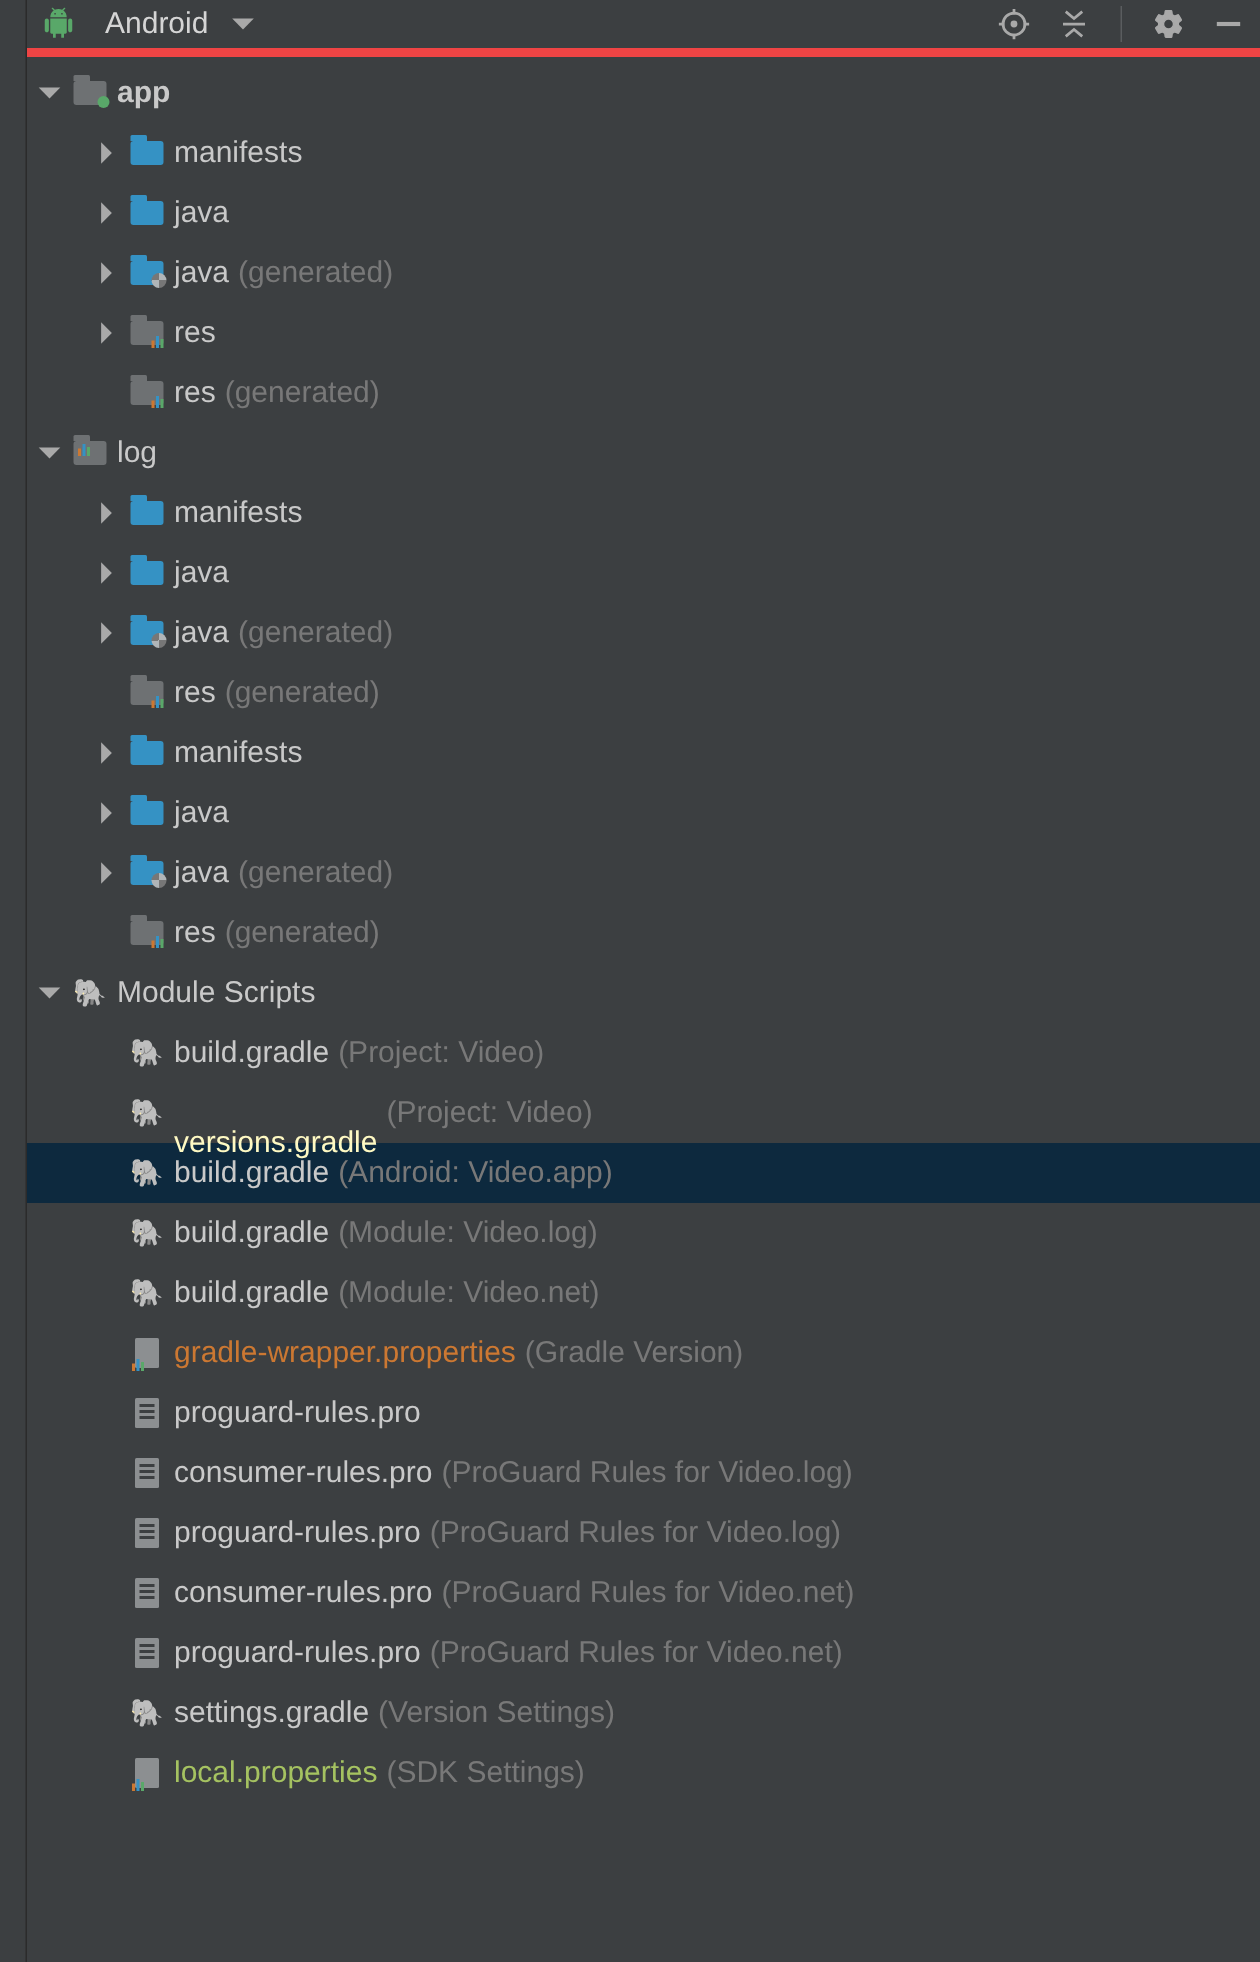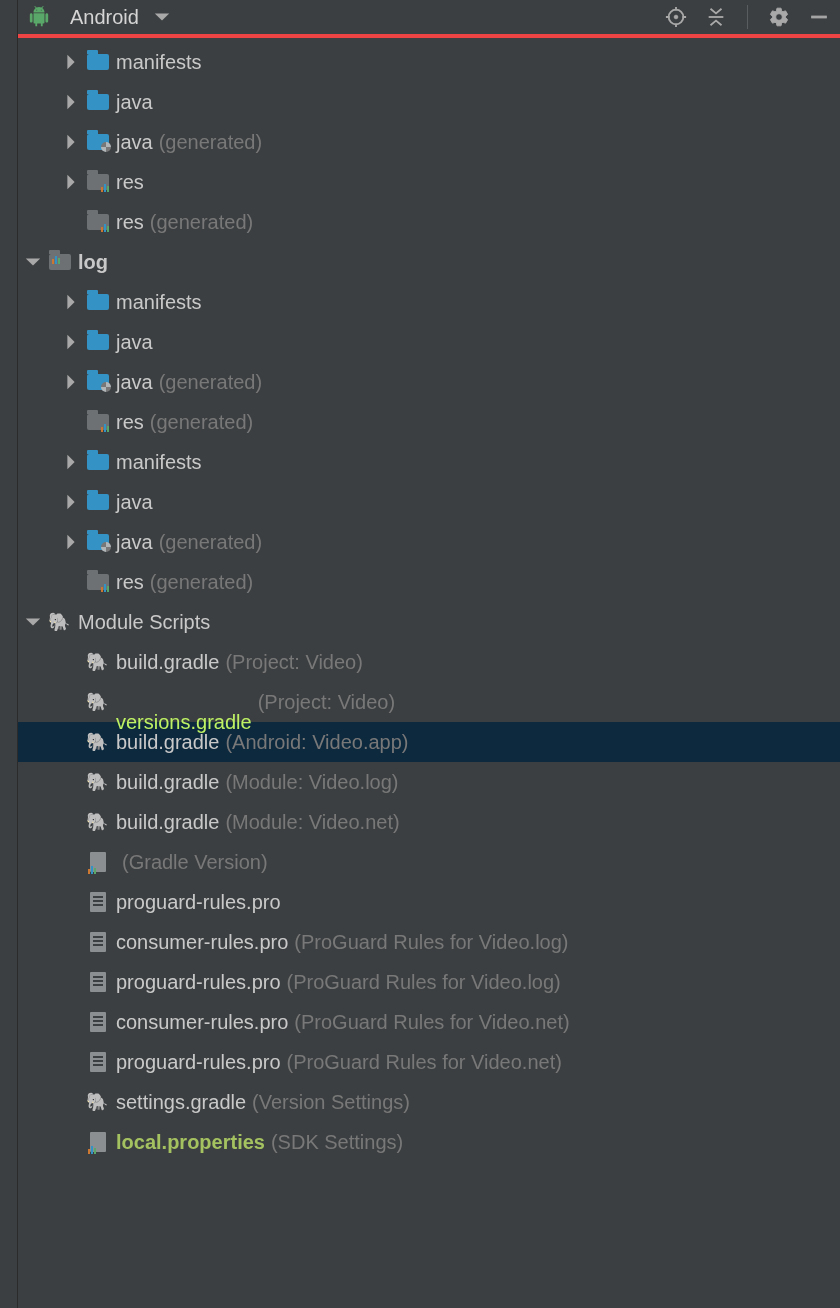--- a/index.html
+++ b/index.html
@@ -23,21 +23,21 @@
     flex: 1;
     display: flex;
     flex-direction: column;
     background: #3c3f41;
   }
   .header {
     height: 38px;
     display: flex;
     align-items: center;
     padding: 0 10px;
-    border-bottom: 4px solid #ef4444;
+    border-bottom: 6px solid #ef4444;
     gap: 10px;
   }
   .header-title {
     color: #d5d5d5;
     font-weight: 500;
     margin-left: 4px;
   }
   .header-spacer { flex: 1; }
   .header-icons { display: flex; align-items: center; gap: 18px; }
   .header-icons .sep { width:1px; height:24px; background:#5a5d5f; margin:0 2px; }
@@ -66,23 +66,23 @@
   .arrow.none { visibility: hidden; }
   .icon {
     width: 24px;
     height: 22px;
     margin-right: 6px;
     flex-shrink: 0;
     display:flex; align-items:center; justify-content:center;
     position:relative;
   }
   .label { color:#c9c9c9; }
-  .label.link { color:#bef264;margin-top:40px; }
+  .label.link { color:#fef9c3;margin-top:40px; }
   .label.orange { color:#cc7832; }
-  .label.olive { color:#a5c261;font-weight:bold; }
+  .label.olive { color:#a5c261; }
   .suffix { color:#787878; margin-left:6px; }
 
   
   .folder-blue { width:22px; height:16px; background:#3592c4; border-radius:2px; position:relative; }
   .folder-blue::before { content:""; position:absolute; top:-4px; left:0; width:11px; height:4px; background:#3592c4; border-radius:1px 1px 0 0; }
   .folder-grey { width:22px; height:16px; background:#6e7173; border-radius:2px; position:relative; }
   .folder-grey::before { content:""; position:absolute; top:-4px; left:0; width:11px; height:4px; background:#6e7173; border-radius:1px 1px 0 0; }
   .green-dot { position:absolute; bottom:-2px; right:-2px; width:8px; height:8px; background:#59a869; border-radius:50%; }
   .pinwheel { position:absolute; bottom:-2px; right:-2px; width:10px; height:10px; border-radius:50%;
     background: conic-gradient(#b0b5b8 0 90deg, #777 90deg 180deg, #b0b5b8 180deg 270deg, #777 270deg 360deg); }
@@ -155,20 +155,32 @@
       <span class="hdr-ico">
         <svg viewBox="0 0 24 24">
             <rect x="4" y="11" width="16" height="2"></rect>
           </svg>
       </span>
     </div>
   </div>
 
   <div class="tree" id="tree">
       <div class="row">
+        <span class="indent" style="width: 0px;"></span>
+        <span class="arrow"><svg viewBox="0 0 10 10">
+            <path d="M1 3 L5 7 L9 3 Z"></path>
+          </svg></span>
+        <span class="icon">
+          <div class="folder-grey">
+            <span class="green-dot"></span>
+          </div>
+        </span>
+        <span class="label" style="font-weight: 600;">app</span>
+      </div>
+      <div class="row">
         <span class="indent" style="width: 38px;"></span>
         <span class="arrow"><svg viewBox="0 0 10 10">
             <path d="M3 1 L7 5 L3 9 Z"></path>
           </svg></span>
         <span class="icon">
           <div class="folder-blue"></div>
         </span>
         <span class="label">manifests</span>
       </div>
       <div class="row">
@@ -232,21 +244,21 @@
           </svg></span>
         <span class="icon">
           <div class="module-folder">
             <div class="module-bars">
               <span></span>
               <span></span>
               <span></span>
             </div>
           </div>
         </span>
-        <span class="label" style="font-weight: 700;">log</span>
+        <span class="label" style="font-weight: 400;">log</span>
       </div>
       <div class="row">
         <span class="indent" style="width: 38px;"></span>
         <span class="arrow"><svg viewBox="0 0 10 10">
             <path d="M3 1 L7 5 L3 9 Z"></path>
           </svg></span>
         <span class="icon">
           <div class="folder-blue"></div>
         </span>
         <span class="label">manifests</span>
@@ -397,20 +409,21 @@
         <span class="arrow none"></span>
         <span class="icon">
           <div class="doc-props">
             <div class="props-bars">
               <span></span>
               <span></span>
               <span></span>
             </div>
           </div>
         </span>
+        <span class="label orange">gradle-wrapper.properties</span>
         <span class="suffix">(Gradle Version)</span>
       </div>
       <div class="row">
         <span class="indent" style="width: 38px;"></span>
         <span class="arrow none"></span>
         <span class="icon">
           <div class="doc"></div>
         </span>
         <span class="label">proguard-rules.pro</span>
       </div>

